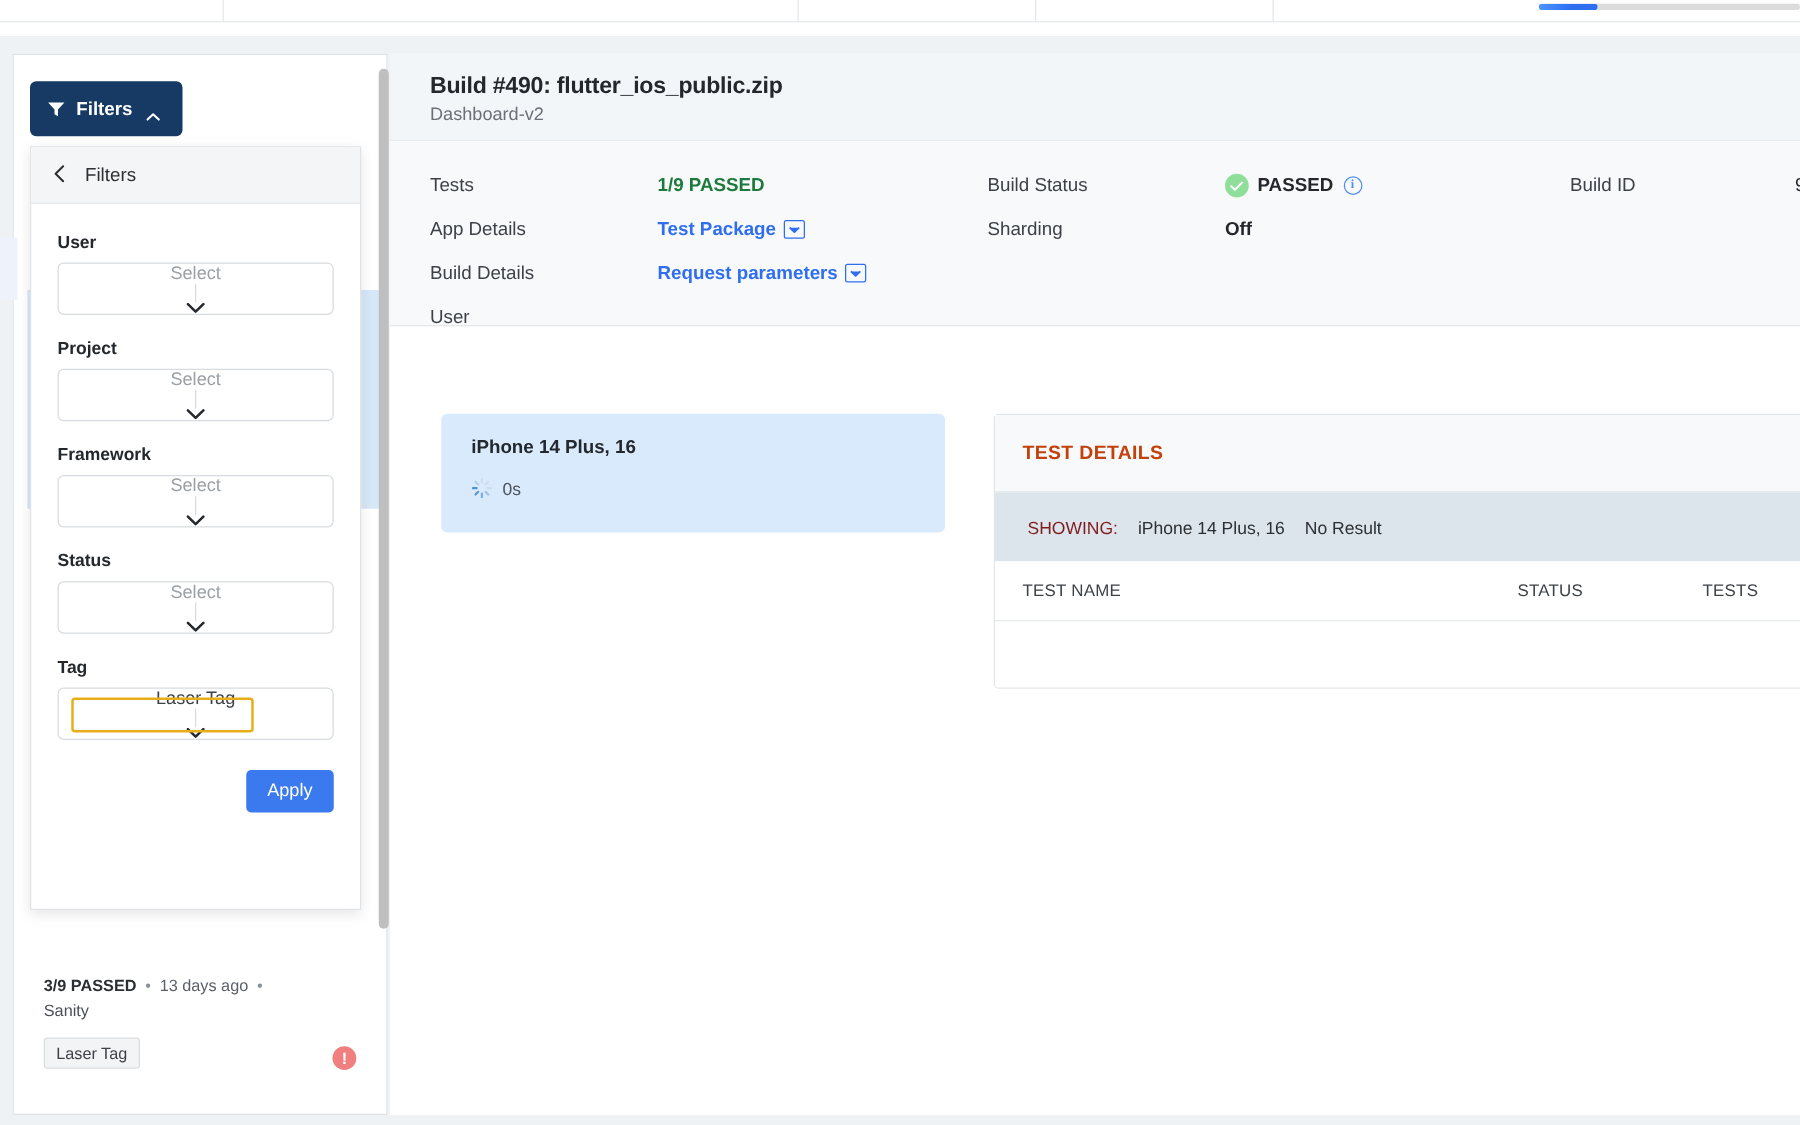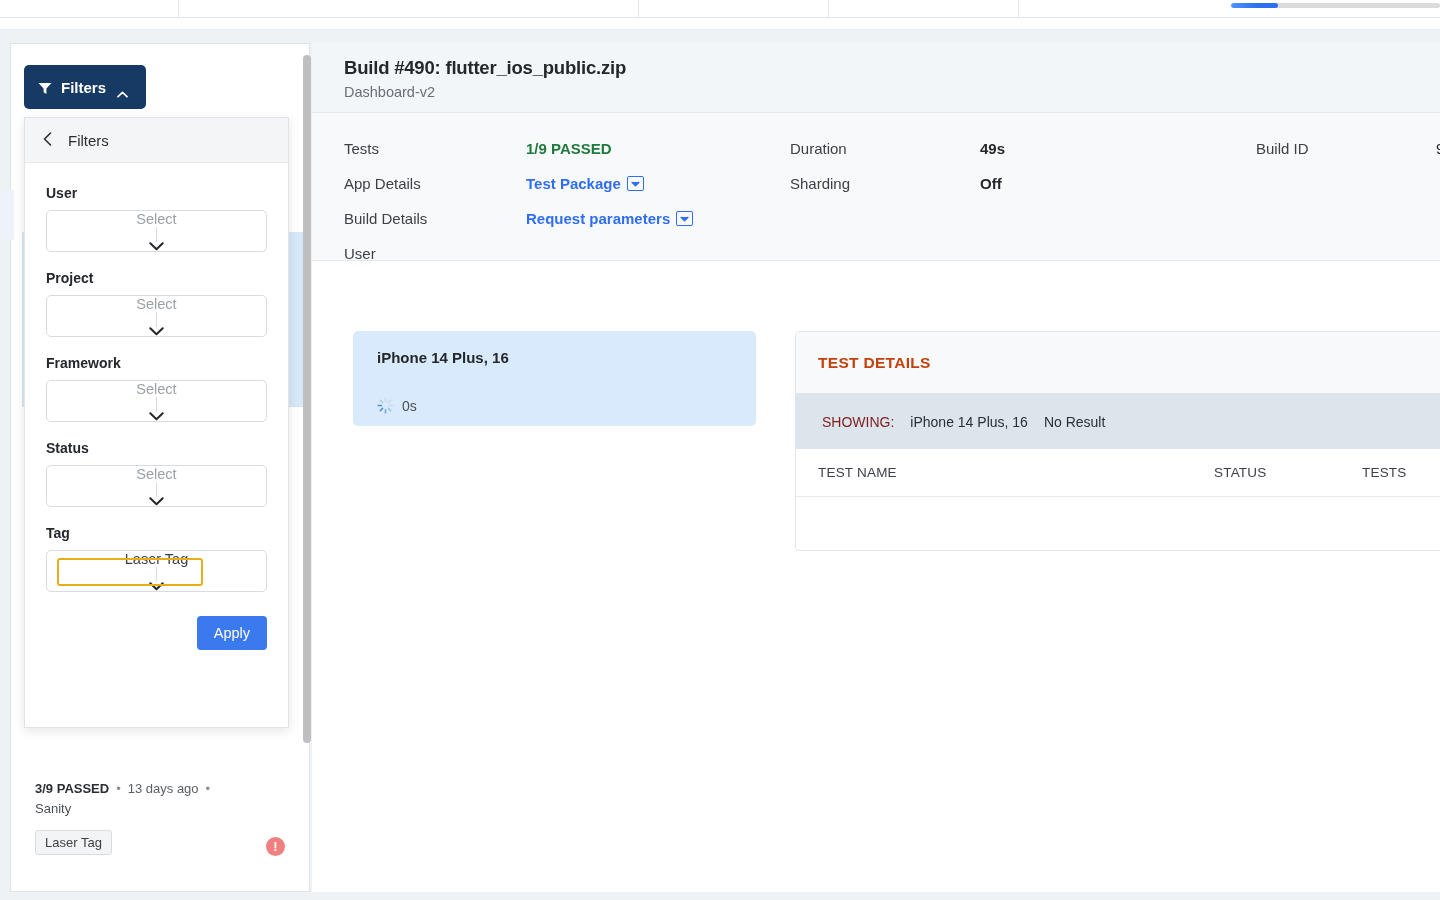--- a/index.html
+++ b/index.html
@@ -175,21 +175,21 @@
     text-align: center; display: inline-block; margin-left: 8px;
     font-family: "Liberation Serif", serif; cursor: pointer;
   }
 
   
   .device-card {
     position: absolute; left: 41px; top: 288px; width: 403px; height: 95px;
     background: #d8eafb; border-radius: 5px; padding: 18px 24px;
   }
   .dev-name { font-size: 15px; font-weight: bold; color: #24282d; }
-  .dev-time { margin-top: 31px; display: flex; align-items: center; gap: 8px; }
+  .dev-time { margin-top: 16px; display: flex; align-items: center; gap: 8px; }
   .dev-time span { font-size: 14px; color: #4a5058; }
   .spinner { width: 17px; height: 17px; display: block; }
 
   
   .td-panel {
     position: absolute; left: 483px; top: 288px; width: 700px; min-height: 220px;
     background: #ffffff; border: 1px solid #e2e6ea; border-radius: 4px;
   }
   .td-head {
     height: 62px; background: #f8f9fa; border-bottom: 1px solid #e2e6ea;
@@ -370,22 +370,28 @@
           </span>
         </div>
         <div class="sum-row">
           <span class="sum-k" style="width:182px">User</span>
           <span class="sum-v plain"></span>
         </div>
       </div>
 
       <div class="sum-col" style="left:478px; width:470px;">
         <div class="sum-row">
-          <span class="sum-k" style="width:190px">Duration</span>
-          <span class="sum-v">49s</span>
+          <span class="sum-k" style="width:190px">Build Status</span>
+          <span class="ok-circle">
+            <svg width="11" height="8" viewBox="0 0 11 8">
+                <path d="M1 4.1L3.9 6.8 9.6 1.2" stroke="#ffffff" stroke-width="1.6" fill="none" stroke-linecap="round" stroke-linejoin="round"></path>
+              </svg>
+          </span>
+          <span class="sum-v">PASSED</span>
+          <span class="info-i">i</span>
         </div>
         <div class="sum-row">
           <span class="sum-k" style="width:190px">Sharding</span>
           <span class="sum-v">Off</span>
         </div>
       </div>
 
       <div class="sum-col" style="left:944px; width:260px;">
         <div class="sum-row">
           <span class="sum-k" style="width:180px">Build ID</span>

